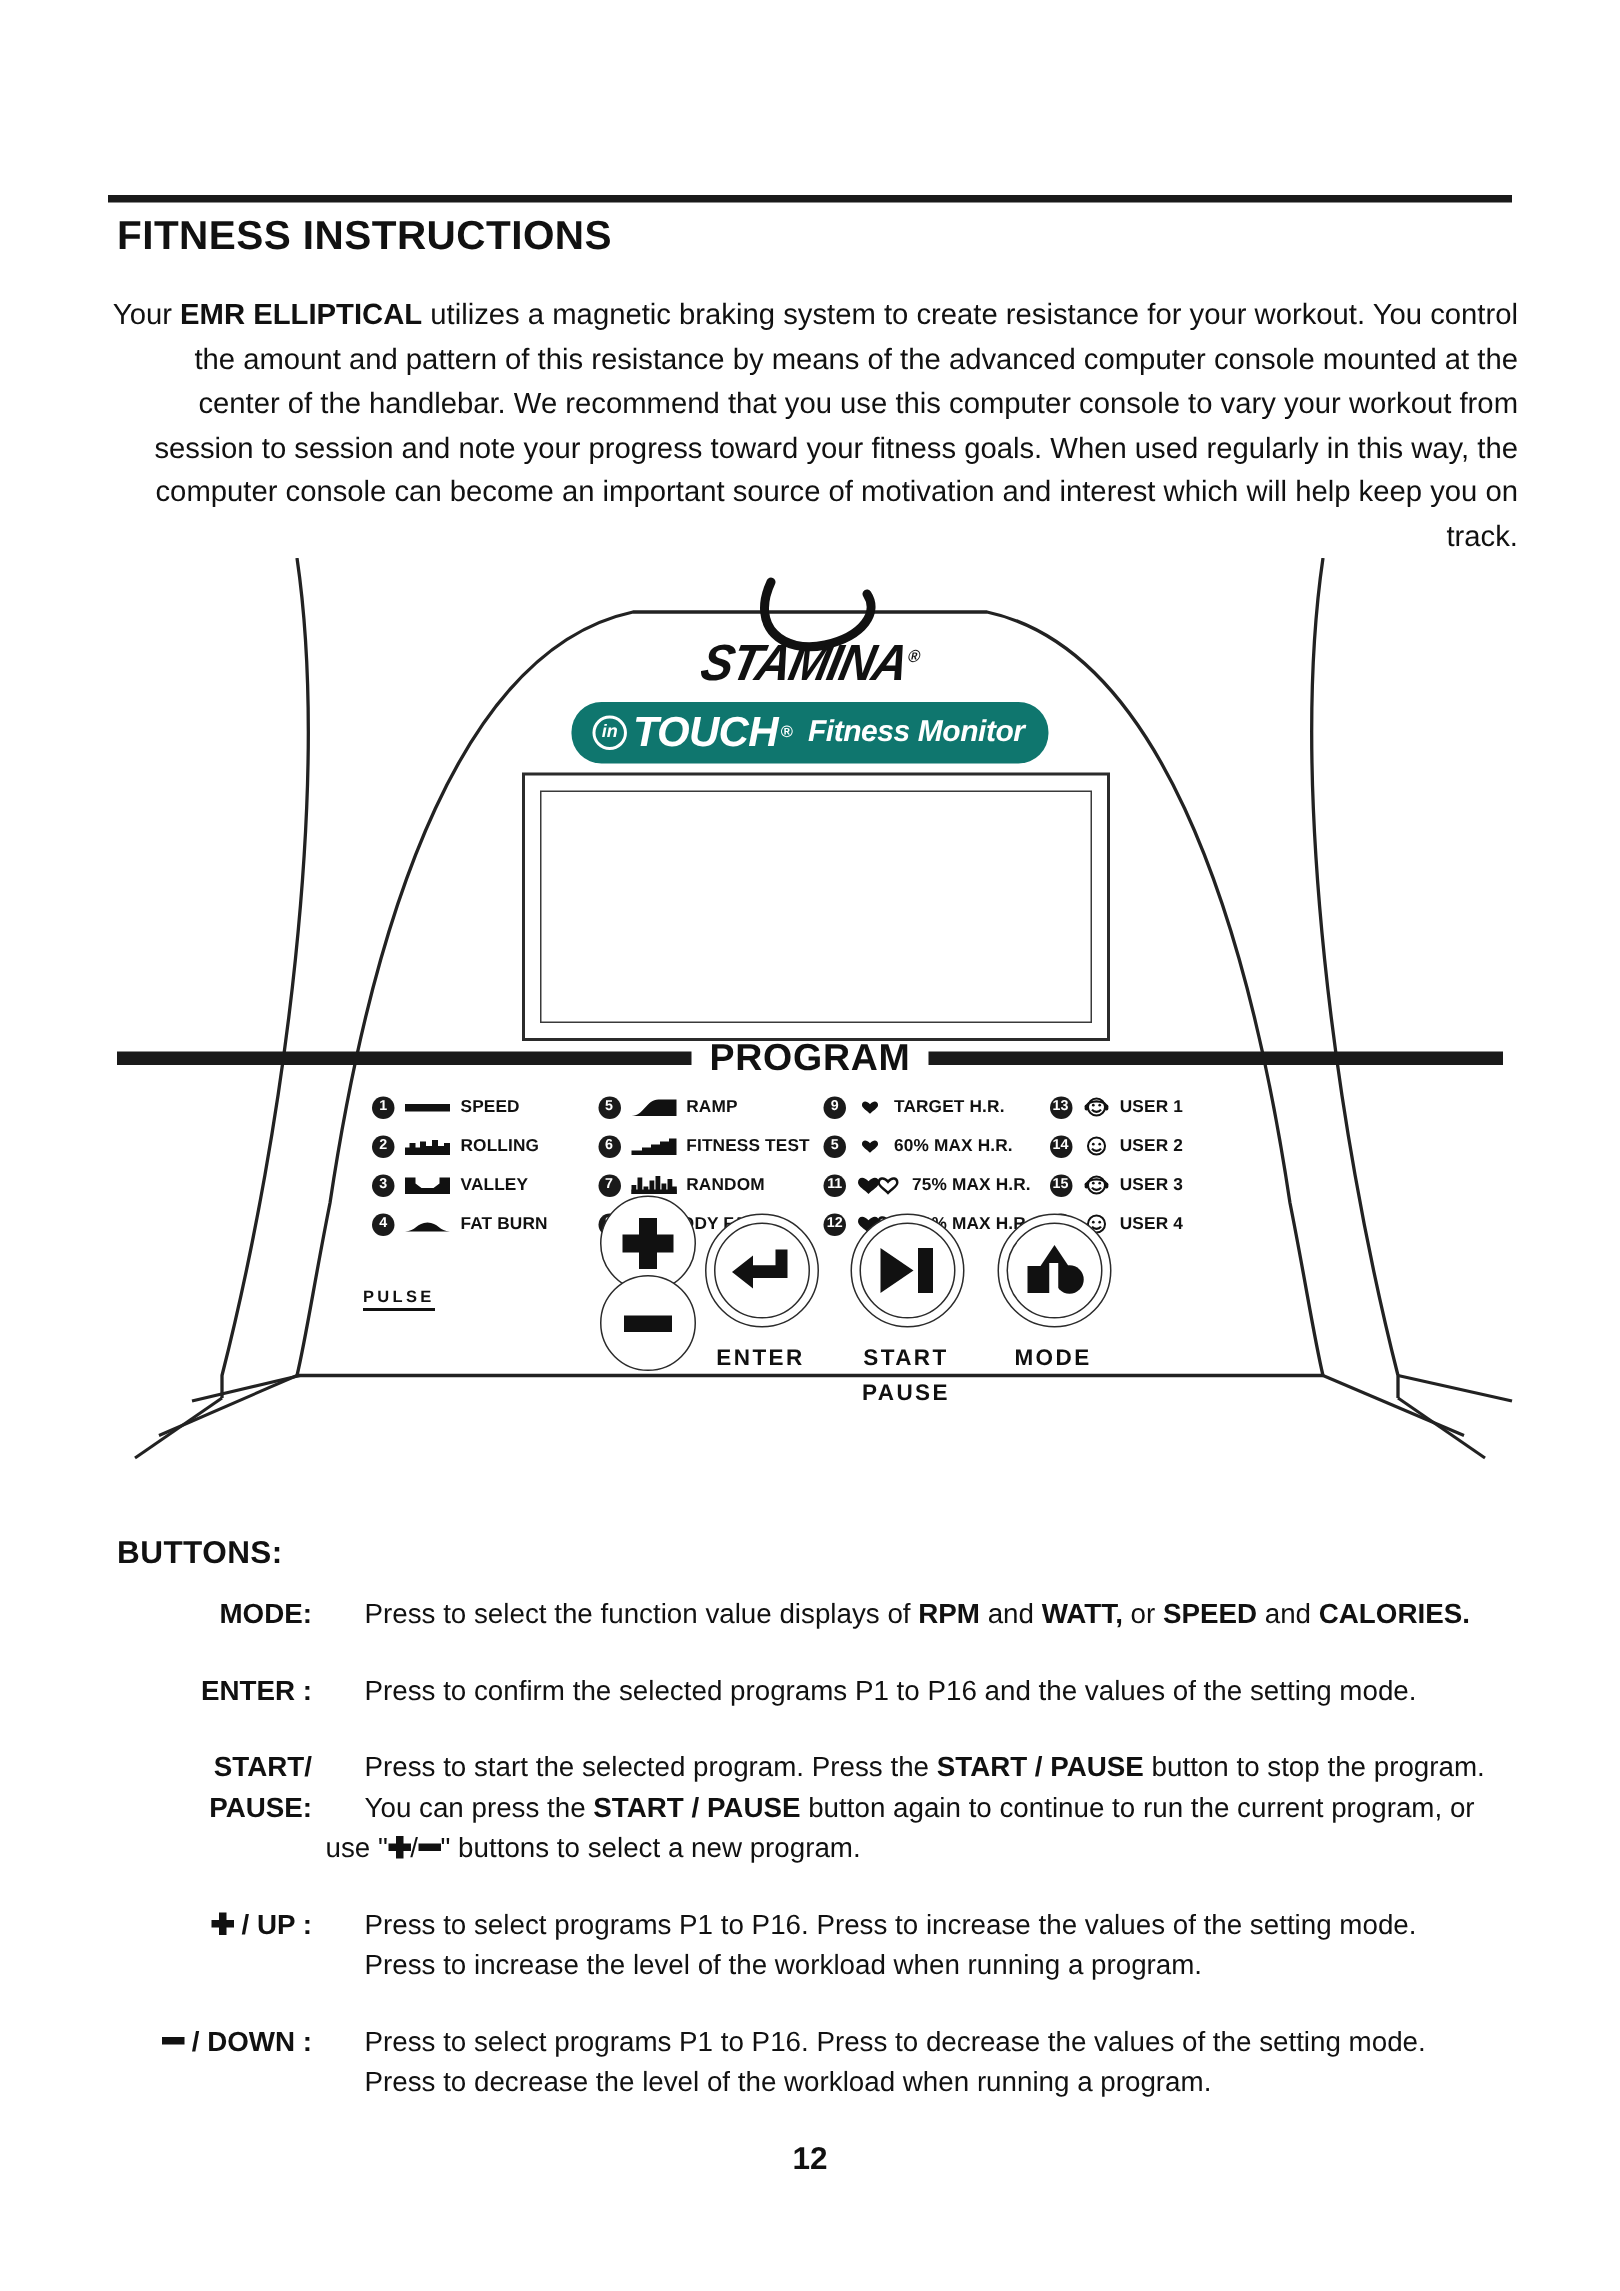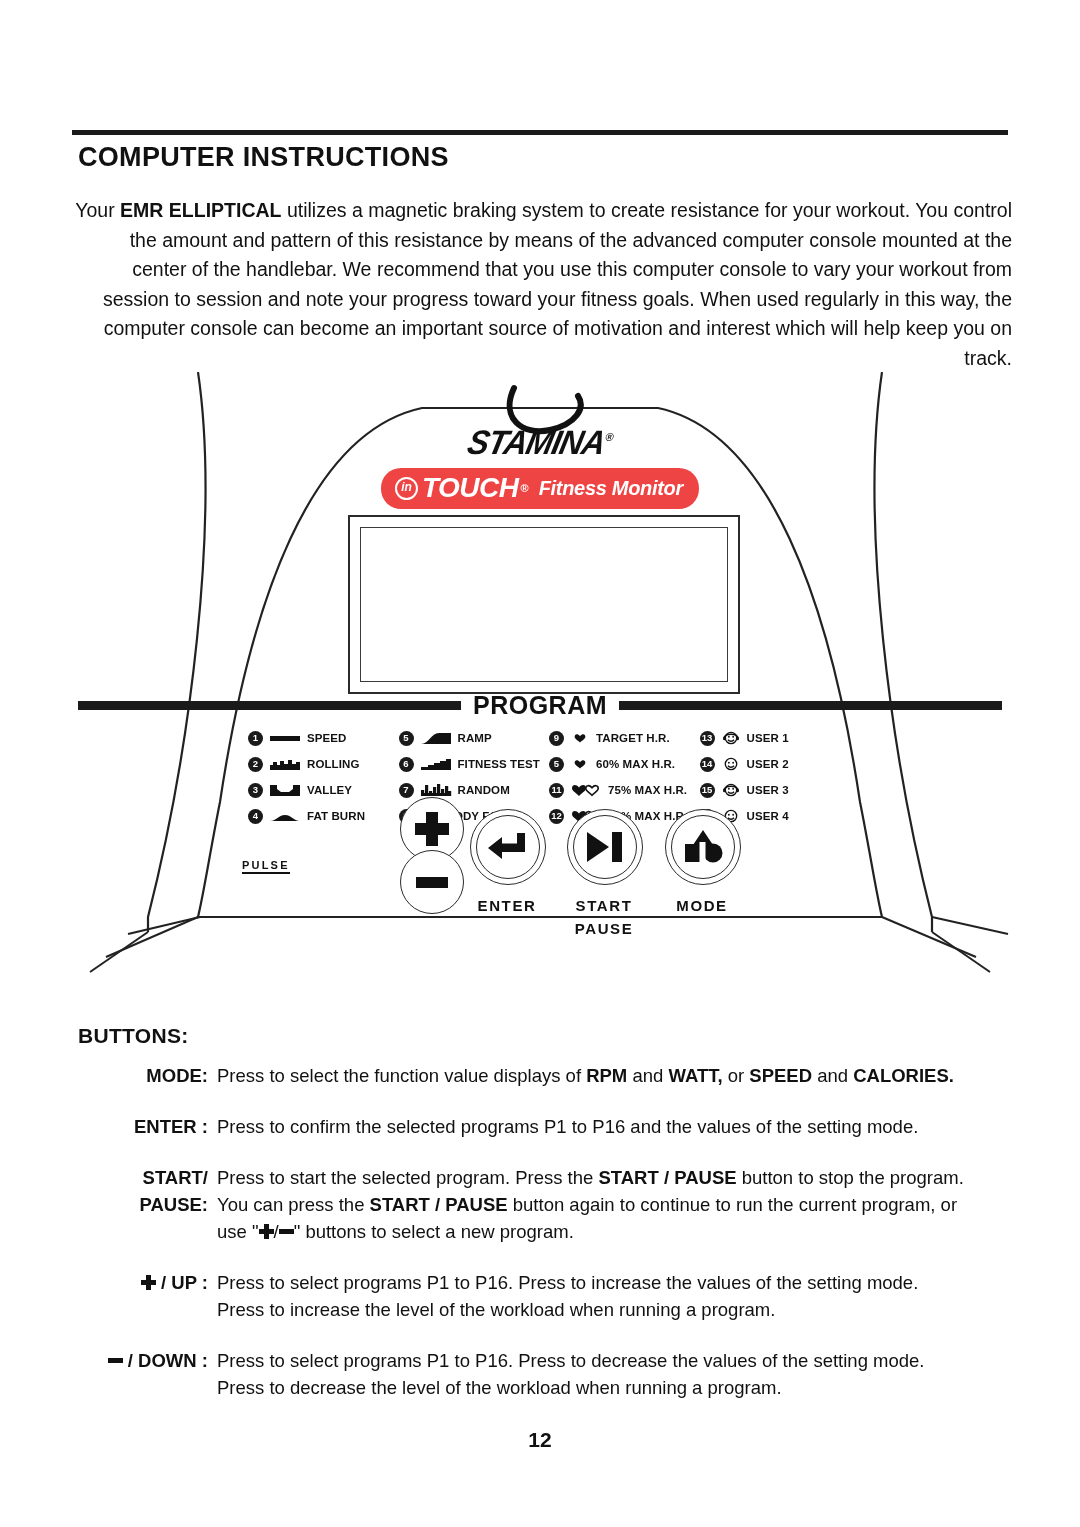--- a/index.html
+++ b/index.html
@@ -47,21 +47,21 @@
     letter-spacing:-1px;
     transform:skewX(-12deg) scaleY(1.06);
     color:#111;
   }
   .logo-stamina .reg{
     font-size:11px;vertical-align:super;font-style:normal;font-weight:bold;
   }
 
   .logo-bar{
     position:absolute;left:50%;top:96px;transform:translateX(-50%);
-    background:#ef4444;color:#fff;
+    background:#0f766e;color:#fff;
     border-radius:20px;
     padding:4px 16px 5px 14px;
     display:flex;align-items:center;gap:2px;
     white-space:nowrap;
   }
   .logo-in{
     display:inline-block;border:2px solid #fff;border-radius:50%;
     width:19px;height:19px;line-height:16px;text-align:center;
     font-size:12px;font-weight:bold;font-style:italic;margin-right:2px;
   }
@@ -158,21 +158,21 @@
 
   
   .buttons-head{
     position:absolute;left:78px;top:1024px;
     font-size:21px;font-weight:bold;letter-spacing:0.3px;
   }
   .desc{
     position:absolute;left:78px;top:1062px;width:934px;
     font-size:18.5px;line-height:27px;
   }
-  .drow{display:flex;align-items:flex-start;}
+  .drow{display:flex;align-items:flex-start;gap:26px;}
   .dkey{
     width:130px;flex:0 0 130px;text-align:right;
     font-weight:bold;padding-right:9px;white-space:nowrap;
   }
   .dval{flex:1;}
   .dval b{font-weight:bold;}
   .dcont{margin-left:139px;}
   .gap-m{height:24px;}
   .pm-plus,.pm-minus{
     display:inline-block;position:relative;vertical-align:-1px;
@@ -187,21 +187,21 @@
     position:absolute;left:0;right:0;top:1428px;text-align:center;
     font-size:21px;font-weight:bold;
   }
 </style>
 </head>
 <body>
 
 <div class="page">
 
   <div class="hdr-rule"></div>
-  <div class="page-title">COMPUTER INSTRUCTIONS</div>
+  <div class="page-title">FITNESS INSTRUCTIONS</div>
 
   <div class="intro"><span>Your </span><b>EMR ELLIPTICAL</b><span> utilizes a magnetic braking system to create resistance for your workout.  You control the amount and pattern of this resistance by means of the advanced computer console mounted at the center of the handlebar.  We recommend that you use this computer console to vary your workout from session to session and note your progress toward your fitness goals.  When used regularly in this way, the computer console can become an important source of motivation and interest which will help keep you on track.</span></div>
 
   <div class="console-wrap">
 
     <svg class="console-svg" viewBox="0 0 940 620">
 
       <path d="M 128 0 C 150 150 120 380 78 545 L 78 560" fill="none" stroke="#222" stroke-width="2.2"></path>
       <path d="M 812 0 C 790 150 820 380 862 545 L 862 560" fill="none" stroke="#222" stroke-width="2.2"></path>
 

